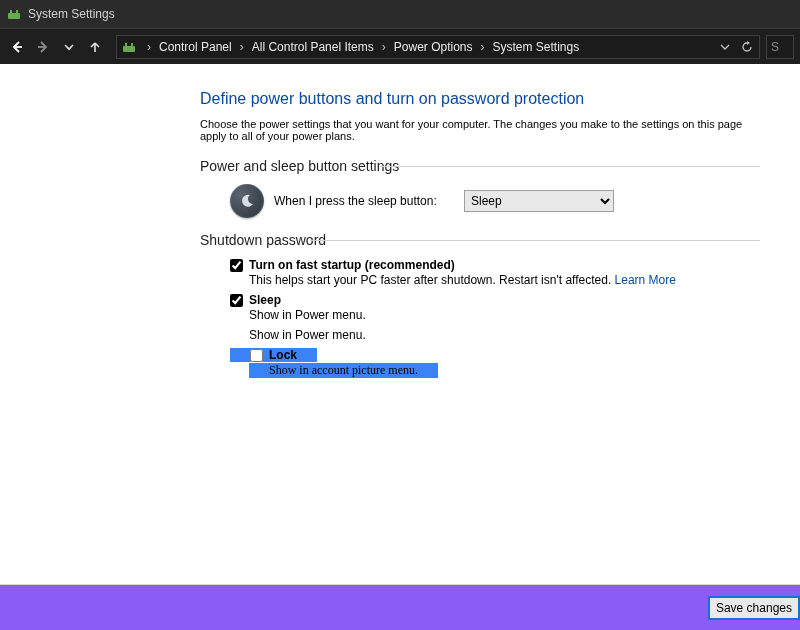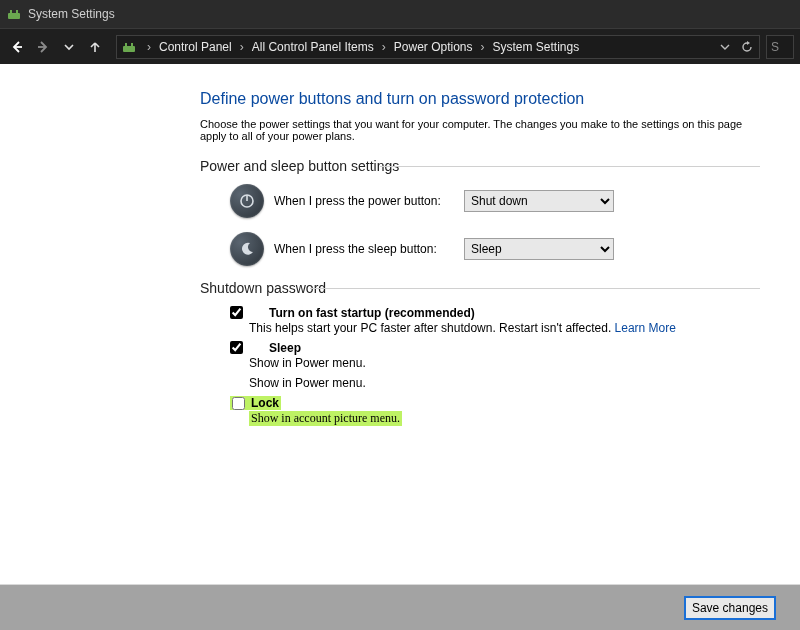--- a/index.html
+++ b/index.html
@@ -33,30 +33,30 @@
   .section-header.sh2::after { left: 110px; }
   .section-header.sh1::after { left: 180px; }
 
   .btn-row { display:flex; align-items:center; margin: 8px 0 14px 30px; }
   .pbtn-icon { width: 34px; height: 34px; border-radius: 50%; background: radial-gradient(circle at 30% 30%, #5a6570, #2a3138); display:flex; align-items:center; justify-content:center; margin-right: 10px; box-shadow: inset 0 0 2px rgba(255,255,255,0.3), 0 1px 2px rgba(0,0,0,0.3); }
   .btn-label { width: 190px; font-size: 12px; }
   select.combo { width: 150px; height: 22px; background: #e8e8e8; border: 1px solid #9f9f9f; font-size: 12px; padding: 0 2px; }
 
   .shutdown-list { margin: 4px 0 0 30px; }
   .sd-item { margin-bottom: 6px; }
-  .sd-head { display:flex; align-items:flex-start;gap:20px; }
+  .sd-head { display:flex; align-items:flex-end; }
   .sd-head input[type=checkbox] { width: 13px; height: 13px; margin: 0 6px 0 0; accent-color: #000; }
   .sd-head .lbl { font-weight: 700; font-size: 12px; }
   .sd-desc { font-size: 12px; margin-left: 19px; margin-top: 1px; }
   a.link { color: #0a4aa0; cursor:pointer; }
 
-  .hl { background: #bef264; padding: 0 2px; }
+  .hl { background: #3b82f6; padding: 0 20px; }
 
   
-  .footer { position: absolute; left: 0; right: 0; bottom: 0; height: 46px; border-top: 1px solid #d9d9d9; background: #a3a3a3; display:flex; align-items:center; justify-content:flex-end; padding: 0 24px; gap: 8px; }
+  .footer { position: absolute; left: 0; right: 0; bottom: 0; height: 46px; border-top: 1px solid #d9d9d9; background: #8b5cf6; display:flex; align-items:center; justify-content:flex-end; padding: 0 0; gap: 8px; }
   .btn { min-width: 88px; height: 24px; border: 1px solid #9a9a9a; background: #e9e9e9; font-size: 12px; cursor: pointer; }
   .btn.primary { border: 2px solid #1a6fd6; background: #e9e9e9; }
 </style>
 </head>
 <body>
 
 <div class="titlebar">
   <span class="ticon">
     <svg width="14" height="14" viewBox="0 0 14 14">
         <rect x="1" y="6" width="12" height="6" rx="1" fill="#6aa84f"></rect>
@@ -126,30 +126,20 @@
     <span>S</span>
   </div>
 </div>
 
 <div class="content">
   <h1 class="pgtitle">Define power buttons and turn on password protection</h1>
   <div class="pgdesc">Choose the power settings that you want for your computer. The changes you make to the settings on this page apply to all of your power plans.</div>
 
   <div class="section-header sh1">Power and sleep button settings</div>
 
-  <div class="btn-row">
-    <div class="pbtn-icon">
-      <svg width="18" height="18" viewBox="0 0 18 18">
-          <circle cx="9" cy="9" r="6" stroke="#d7dde3" stroke-width="1.6" fill="none"></circle>
-          <line x1="9" y1="3" x2="9" y2="9" stroke="#d7dde3" stroke-width="1.6"></line>
-        </svg>
-    </div>
-    <div class="btn-label">When I press the power button:</div>
-    <select class="combo" id="combo-power"><option>Do nothing</option><option>Sleep</option><option>Hibernate</option><option selected="">Shut down</option></select>
-  </div>
 
   <div class="btn-row">
     <div class="pbtn-icon">
       <svg width="18" height="18" viewBox="0 0 18 18">
           <path d="M12 3 A6 6 0 1 0 15 12 A5 5 0 0 1 12 3 Z" fill="#d7dde3"></path>
         </svg>
     </div>
     <div class="btn-label">When I press the sleep button:</div>
     <select class="combo" id="combo-sleep"><option>Do nothing</option><option selected="">Sleep</option><option>Hibernate</option><option>Shut down</option></select>
   </div>

